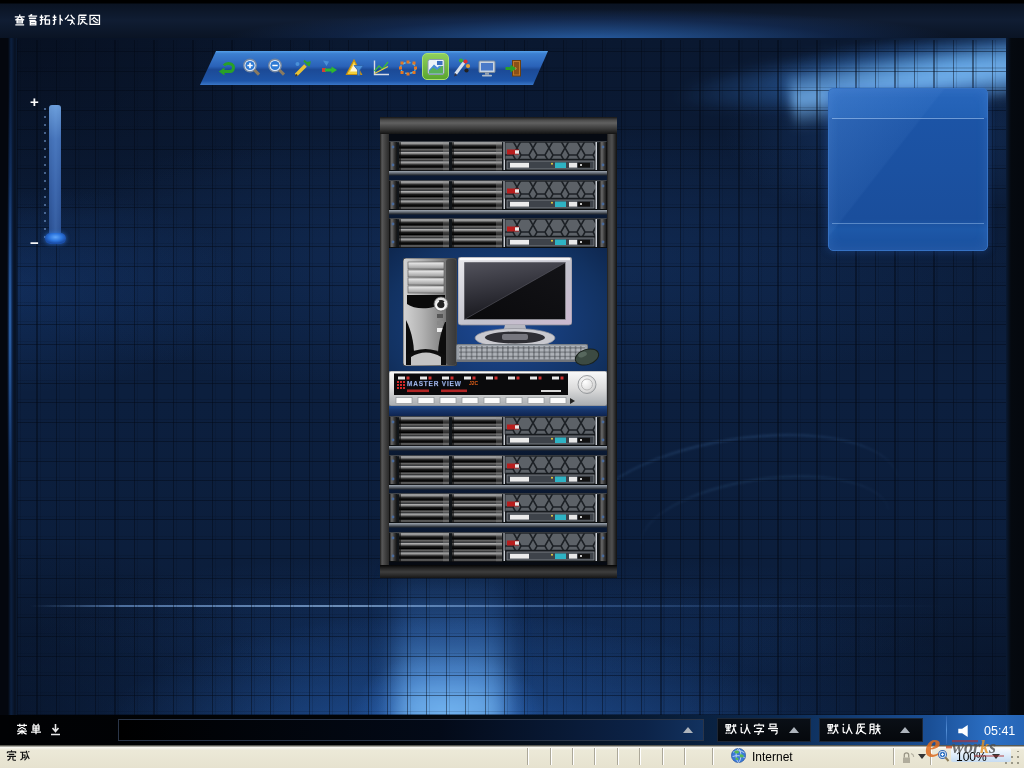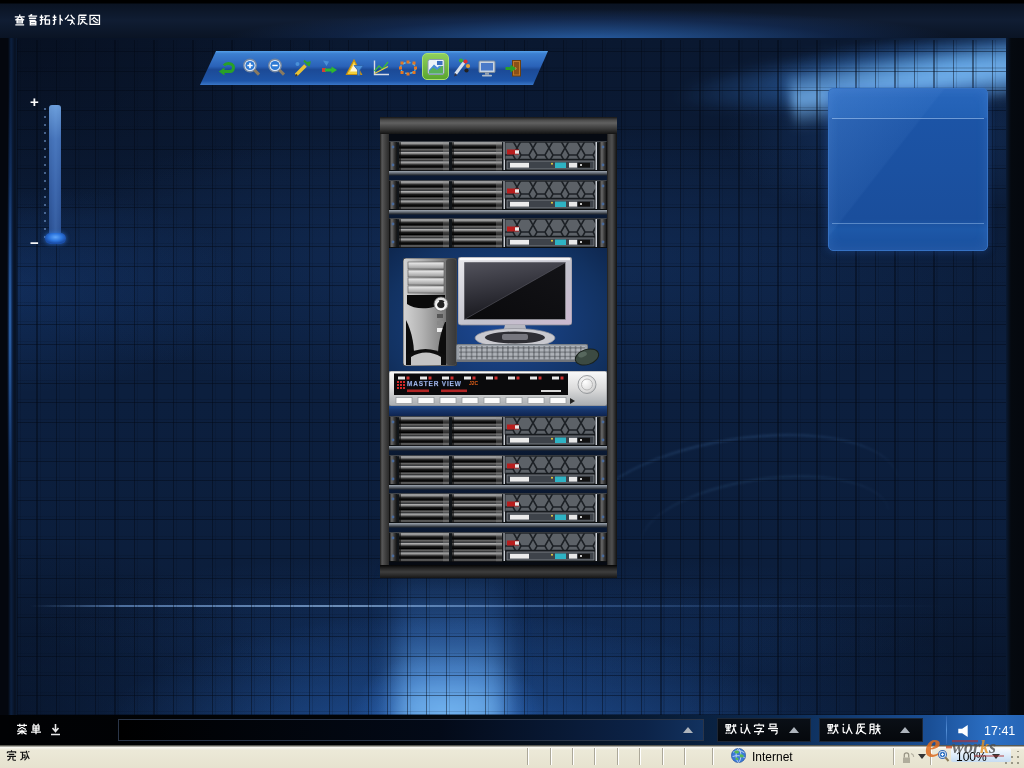--- a/index.html
+++ b/index.html
@@ -687,21 +687,21 @@
           <svg width="12" height="12" viewBox="0 0 12 12">
             <use href="#hz-fu"></use>
           </svg>
         </span>
  </span>
  <div class="upar" style="left:900px;top:12px"></div>
  <div id="sep1"></div>
  <svg style="position:absolute;left:958px;top:10px" width="10" height="12" viewBox="0 0 11 14">
         <use href="#spk"></use>
       </svg>
- <div id="time">17:41</div>
+ <div id="time">05:41</div>
 </div>
 <div id="statusbar">
  <span class="hzrow">
   <span class="hz" style="color:#111">
           <svg width="11" height="11" viewBox="0 0 12 12">
             <use href="#hz-wan"></use>
           </svg>
         </span>
   <span class="hz" style="color:#111">
           <svg width="11" height="11" viewBox="0 0 12 12">

